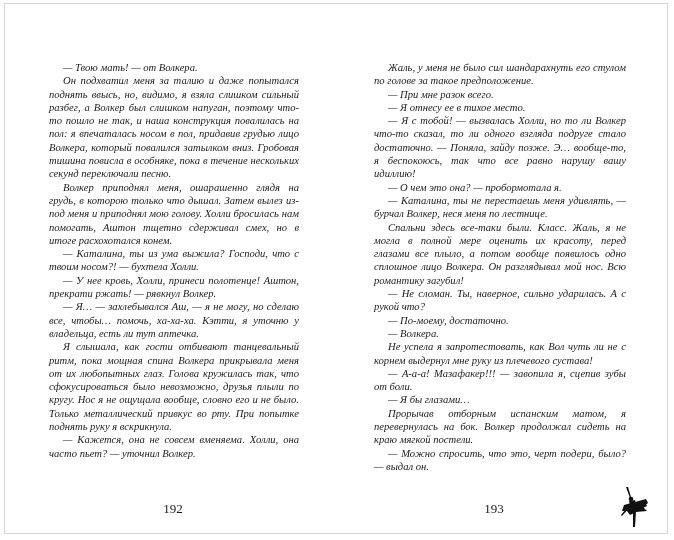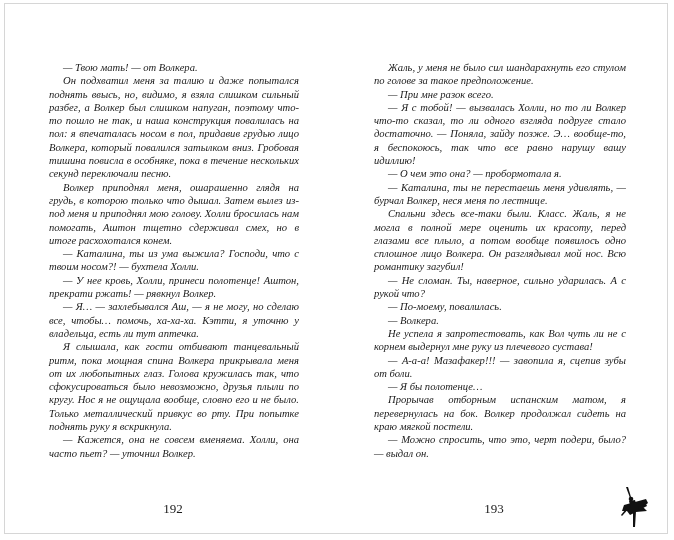--- a/index.html
+++ b/index.html
@@ -48,30 +48,31 @@
       <p>Я слышала, как гости отбивают танцевальный ритм, пока мощная спина Волкера прикрывала меня от их любопытных глаз. Голова кружилась так, что сфокусироваться было невозможно, друзья плыли по кругу. Нос я не ощущала вообще, словно его и не было. Только металлический привкус во рту. При попытке поднять руку я вскрикнула.</p>
       <p>— Кажется, она не совсем вменяема. Холли, она часто пьет? — уточнил Волкер.</p>
     </div>
     <div class="folio">192</div>
   </div>
 
   <div class="page right">
     <div class="text">
       <p>Жаль, у меня не было сил шандарахнуть его стулом по голове за такое предположение.</p>
       <p>— При мне разок всего.</p>
+      <p>— Я отнесу ее в тихое место.</p>
       <p>— Я с тобой! — вызвалась Холли, но то ли Волкер что-то сказал, то ли одного взгляда подруге стало достаточно. — Поняла, зайду позже. Э… вообще-то, я беспокоюсь, так что все равно нарушу вашу идиллию!</p>
       <p>— О чем это она? — пробормотала я.</p>
       <p>— Каталина, ты не перестаешь меня удивлять, — бурчал Волкер, неся меня по лестнице.</p>
       <p>Спальни здесь все-таки были. Класс. Жаль, я не могла в полной мере оценить их красоту, перед глазами все плыло, а потом вообще появилось одно сплошное лицо Волкера. Он разглядывал мой нос. Всю романтику загубил!</p>
       <p>— Не сломан. Ты, наверное, сильно ударилась. А с рукой что?</p>
-      <p>— По-моему, повалилась.</p>
+      <p>— По-моему, достаточно.</p>
       <p>— Волкера.</p>
       <p>Не успела я запротестовать, как Вол чуть ли не с корнем выдернул мне руку из плечевого сустава!</p>
       <p>— А-а-а! Мазафакер!!! — завопила я, сцепив зубы от боли.</p>
-      <p>— Я бы полотенце…</p>
+      <p>— Я бы глазами…</p>
       <p>Прорычав отборным испанским матом, я перевернулась на бок. Волкер продолжал сидеть на краю мягкой постели.</p>
       <p>— Можно спросить, что это, черт подери, было? — выдал он.</p>
     </div>
     <div class="folio">193</div>
   </div>
 
   <svg class="dancer" viewBox="0 0 34 44">
     <g fill="#111">
 
       <path d="M10 2 L12 2 L15 12 L14 13 Z"></path>

